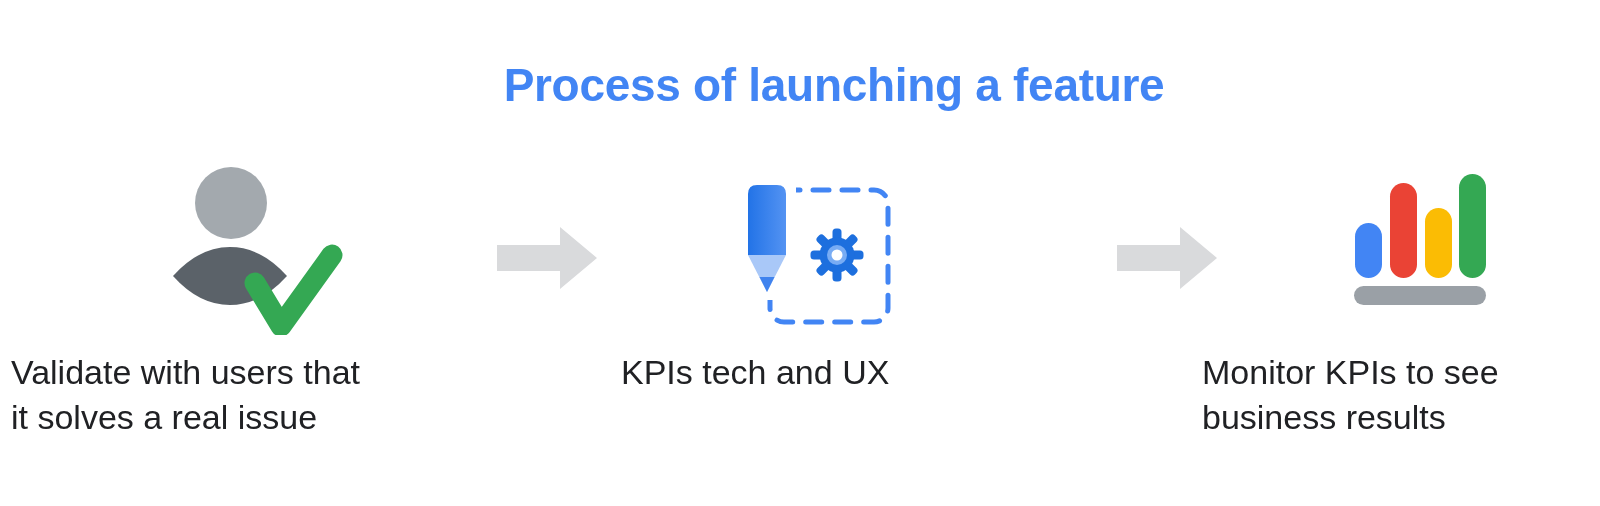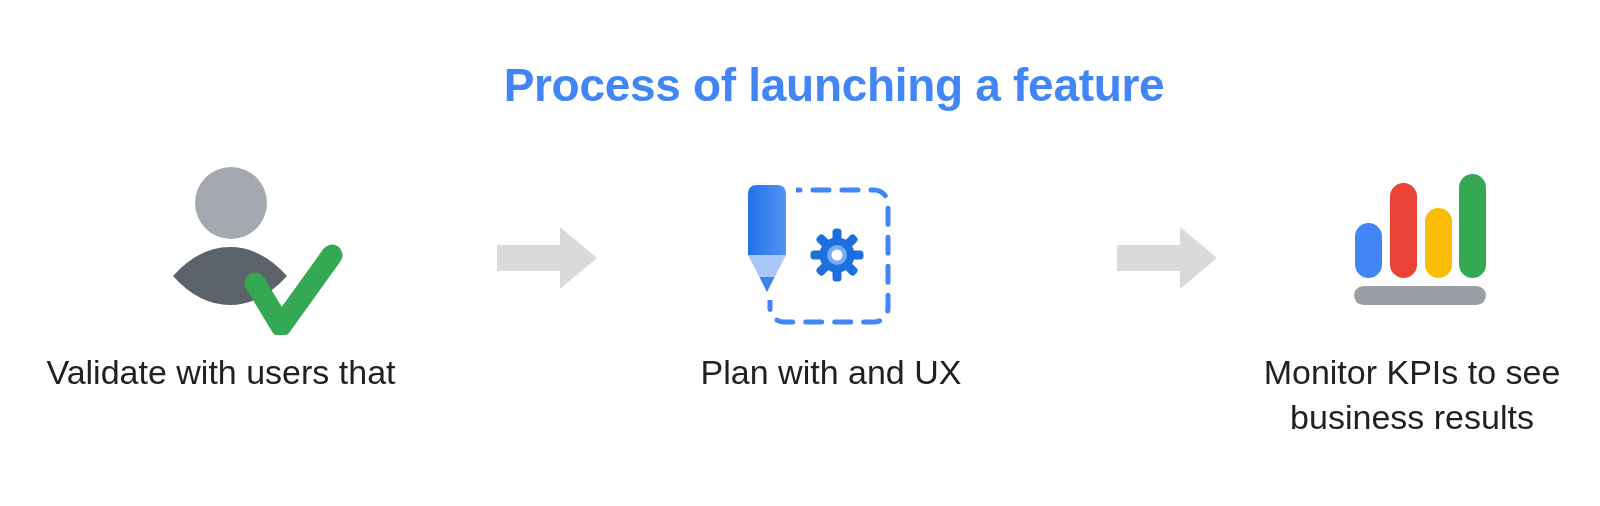--- a/index.html
+++ b/index.html
@@ -29,21 +29,21 @@
   .plan-icon   { left: 742px; top: 178px; width: 150px; height: 150px; }
   .chart-icon  { left: 1345px; top: 163px; width: 150px; height: 150px; }
   .arrow { position: absolute; display: block; width: 100px; height: 62px; top: 227px; }
   .arrow-1 { left: 497px; }
   .arrow-2 { left: 1117px; }
   .label {
     position: absolute;
     top: 350px;
     width: 420px;
     margin: 0;
-    text-align: center;
+    text-align: left;
     font-size: 34px;
     line-height: 45px;
     font-weight: 400;
     color: #202124;
   }
   .label span { display: block; }
   .label-1 { left: 11px; }
   .label-2 { left: 621px; }
   .label-3 { left: 1202px; }
 </style>
@@ -55,20 +55,21 @@
   <h1 class="title">Process of launching a feature</h1>
 
   <div>
     <svg class="icon person-icon" viewBox="0 0 200 185" aria-hidden="true">
       <circle cx="66" cy="53" r="36" fill="#A3A9AE"></circle>
       <path d="M 8 126 Q 34 97 65 97 Q 96 97 122 126 Q 96 155 65 155 Q 34 155 8 126 Z" fill="#5B6269"></path>
       <polyline points="90,133 116,176 167,105" fill="none" stroke-width="21" stroke-linecap="round" stroke-linejoin="round" stroke="#34A853"></polyline>
     </svg>
     <p class="label label-1">
       <span>Validate with users that</span>
+      <span>it solves a real issue</span>
     </p>
   </div>
 
   <svg class="arrow arrow-1" viewBox="0 0 100 62" aria-hidden="true">
     <polygon points="0,18 63,18 63,0 100,31 63,62 63,44 0,44" fill="#D9DADC"></polygon>
   </svg>
 
   <div>
     <svg class="icon plan-icon" viewBox="0 0 150 150" aria-hidden="true">
       <defs>
@@ -88,21 +89,21 @@
           <rect x="-4.5" y="-26.5" width="9" height="53" rx="3.5" transform="rotate(45)"></rect>
           <rect x="-4.5" y="-26.5" width="9" height="53" rx="3.5" transform="rotate(90)"></rect>
           <rect x="-4.5" y="-26.5" width="9" height="53" rx="3.5" transform="rotate(135)"></rect>
           <circle r="17.5"></circle>
         </g>
         <circle r="10" fill="#78ACF4"></circle>
         <circle r="5.5" fill="#FFFFFF"></circle>
       </g>
     </svg>
     <p class="label label-2">
-      <span>Plan with and UX</span>
+      <span>KPIs tech and UX</span>
     </p>
   </div>
 
   <svg class="arrow arrow-2" viewBox="0 0 100 62" aria-hidden="true">
     <polygon points="0,18 63,18 63,0 100,31 63,62 63,44 0,44" fill="#D9DADC"></polygon>
   </svg>
 
   <div>
     <svg class="icon chart-icon" viewBox="0 0 150 150" aria-hidden="true">
       <rect x="9" y="123" width="132" height="19" rx="9.5" fill="#9AA0A6"></rect>

